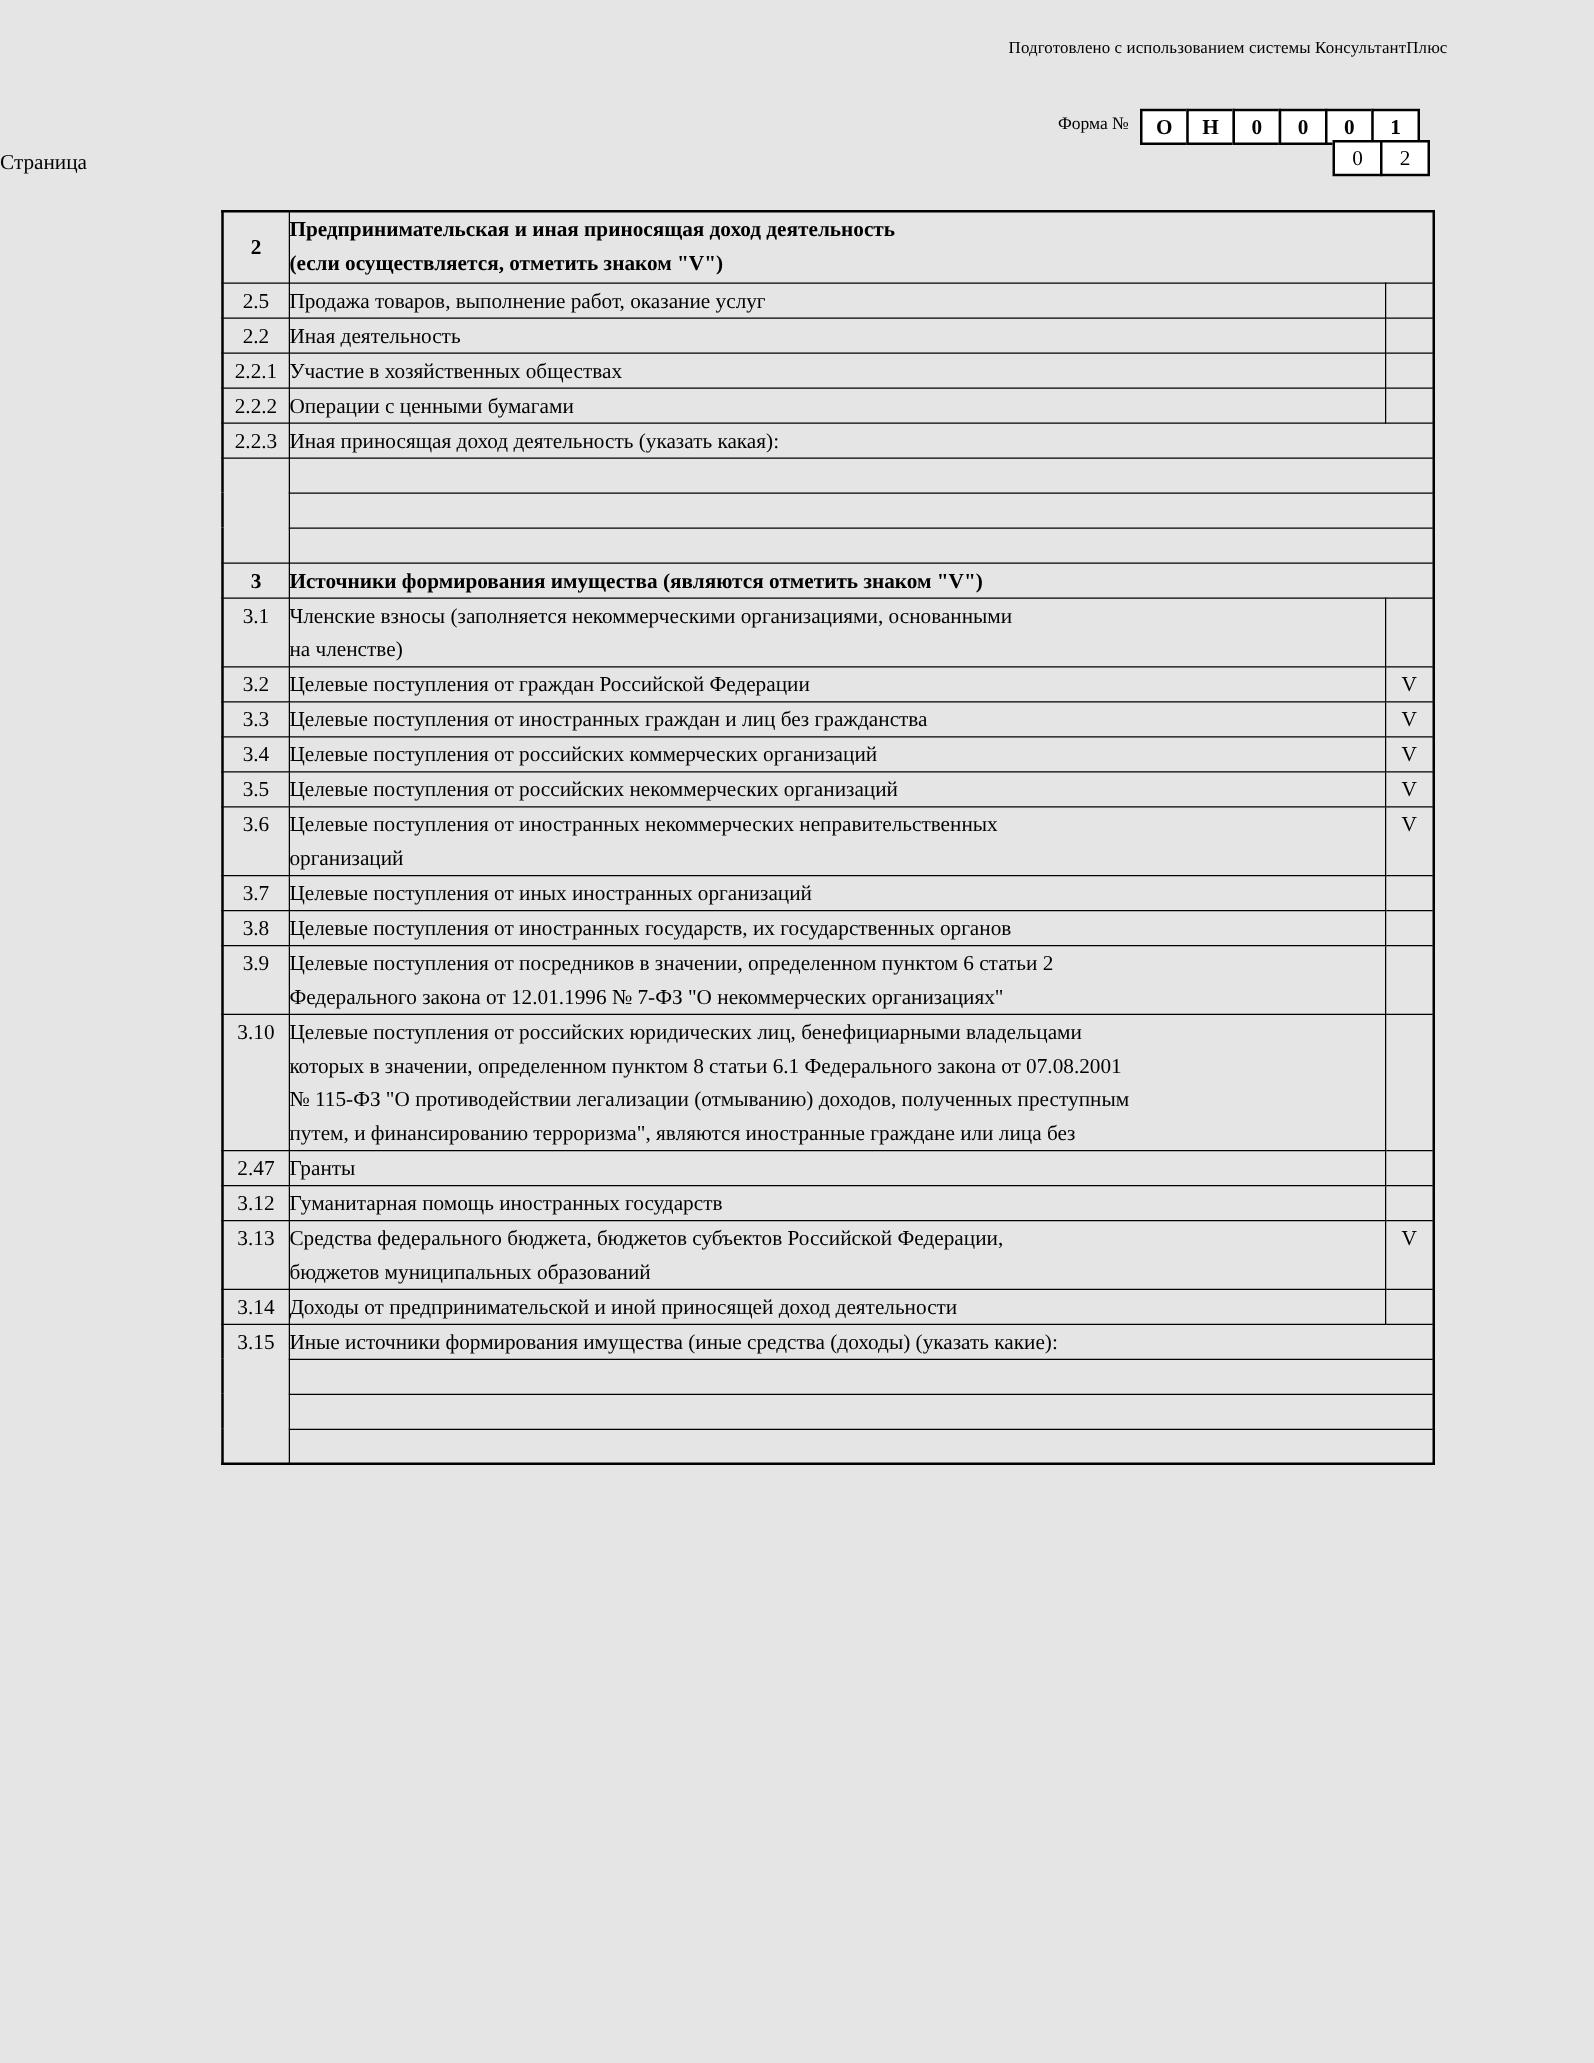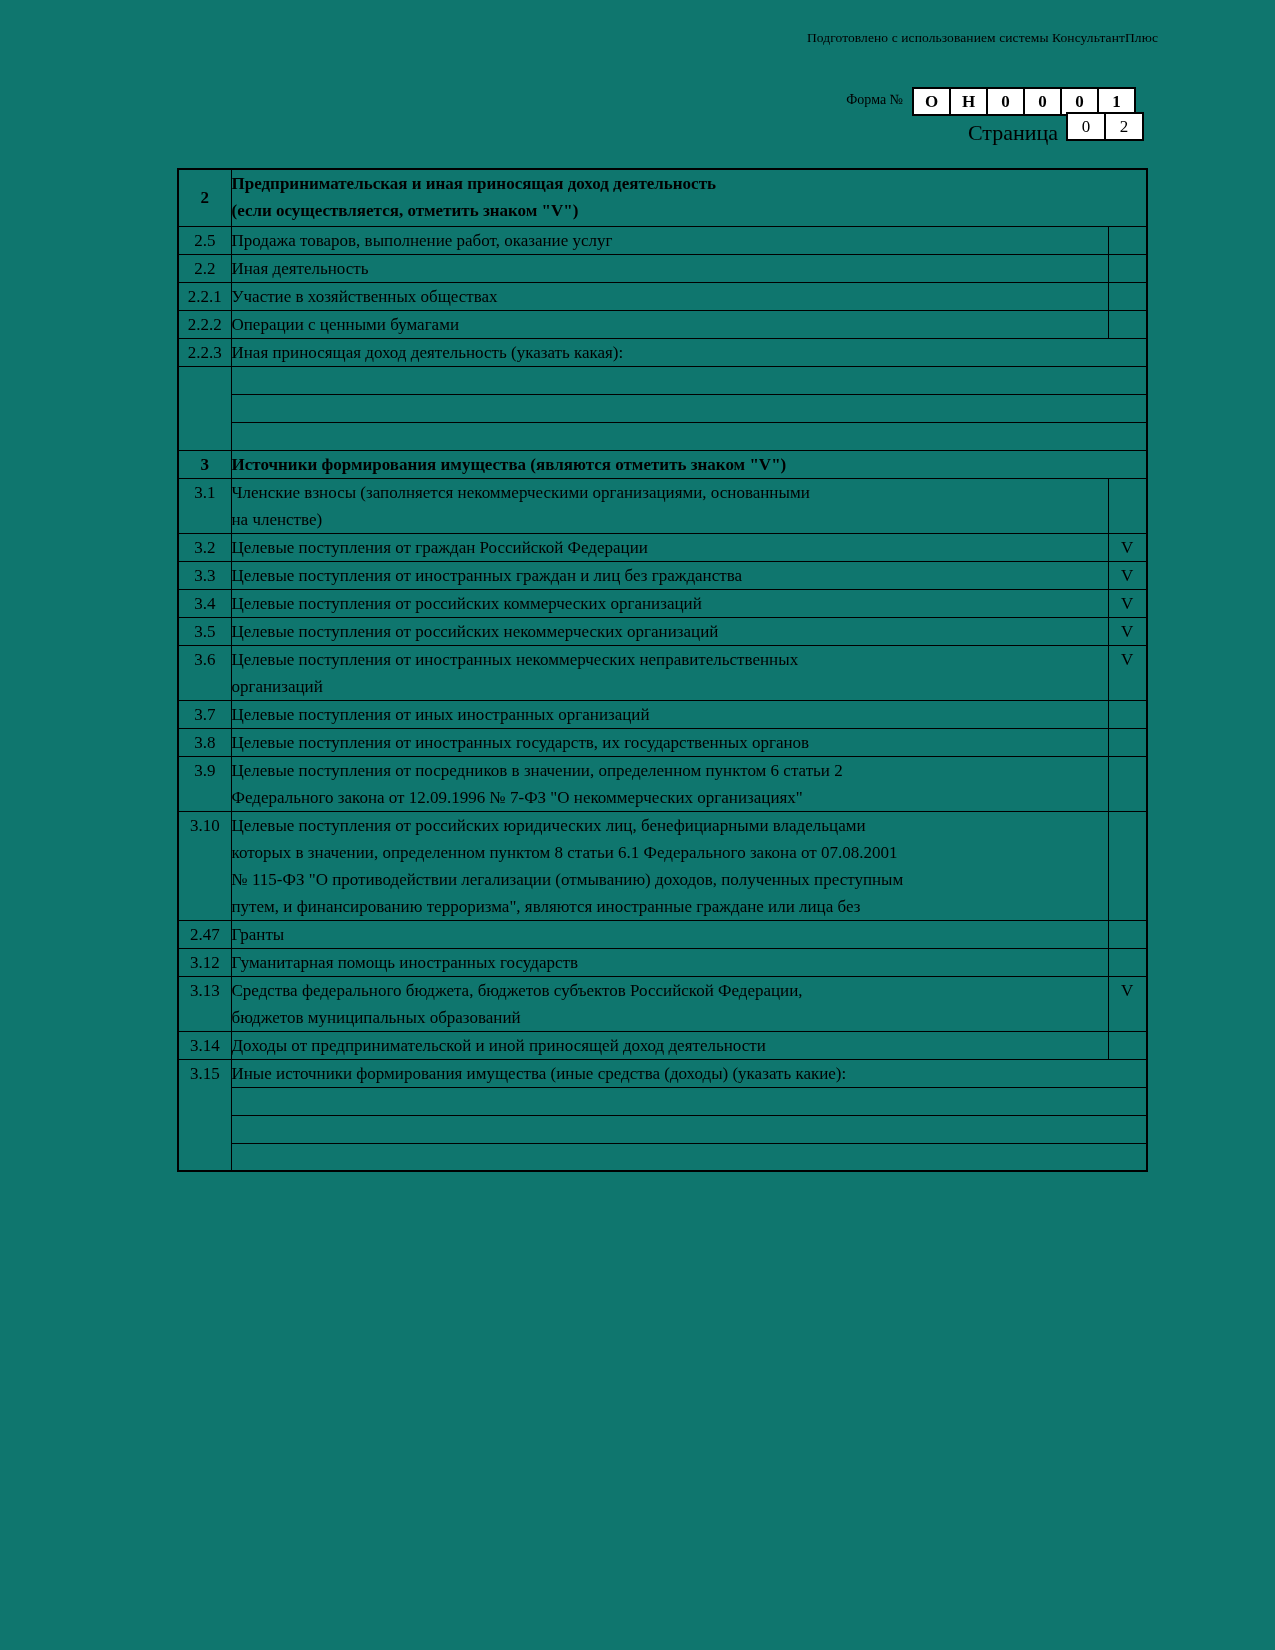--- a/index.html
+++ b/index.html
@@ -1,19 +1,19 @@
 <!DOCTYPE html>
 <html><head>
 <meta charset="utf-8">
 <style>
   html,body{margin:0;padding:0;background:#fff;}
   .page{
     position:relative;
     width:1275px;height:1650px;
-    background:#0f766e;
+    background:#e5e5e5;
     font-family:"Liberation Serif","DejaVu Serif",serif;
     color:#000;
     overflow:hidden;
   }
   .watermark{
     position:absolute;top:30px;left:0;width:1158px;
     text-align:right;font-size:13.5px;letter-spacing:.1px;
   }
   .form-label{
     position:absolute;top:92px;left:0;width:903px;
@@ -21,21 +21,21 @@
   }
   .form-boxes{position:absolute;top:87px;left:912px;display:flex;}
   .fbox{
     width:35px;height:25px;border:2px solid #000;
     display:flex;align-items:center;justify-content:center;
     font-weight:bold;font-size:17px;background:#fff;
   }
   .fbox + .fbox{margin-left:-2px;}
   .page-label{
     position:absolute;top:120px;left:0;width:1058px;
-    text-align:right;font-size:22px;
+    font-size:17px;
   }
   .page-boxes{position:absolute;top:112px;left:1066px;display:flex;}
   .pbox{
     width:36px;height:25px;border:2px solid #000;
     display:flex;align-items:center;justify-content:center;
     font-size:17px;background:#fff;
   }
   .pbox + .pbox{margin-left:-2px;}
 
   table.form{
@@ -177,21 +177,21 @@
       <td class="chk"></td>
     </tr>
     <tr class="r1">
       <td class="num">3.8</td>
       <td class="txt">Целевые поступления от иностранных государств, их государственных органов</td>
       <td class="chk"></td>
     </tr>
     <tr class="r2">
       <td class="num">3.9</td>
       <td class="txt">Целевые поступления от посредников в значении, определенном пунктом 6 статьи 2
-Федерального закона от 12.09.1996 № 7-ФЗ "О некоммерческих организациях"</td>
+Федерального закона от 12.01.1996 № 7-ФЗ "О некоммерческих организациях"</td>
       <td class="chk"></td>
     </tr>
     <tr class="r4">
       <td class="num">3.10</td>
       <td class="txt">Целевые поступления от российских юридических лиц, бенефициарными владельцами
 которых в значении, определенном пунктом 8 статьи 6.1 Федерального закона от 07.08.2001
 № 115-ФЗ "О противодействии легализации (отмыванию) доходов, полученных преступным
 путем, и финансированию терроризма", являются иностранные граждане или лица без</td>
       <td class="chk"></td>
     </tr>

